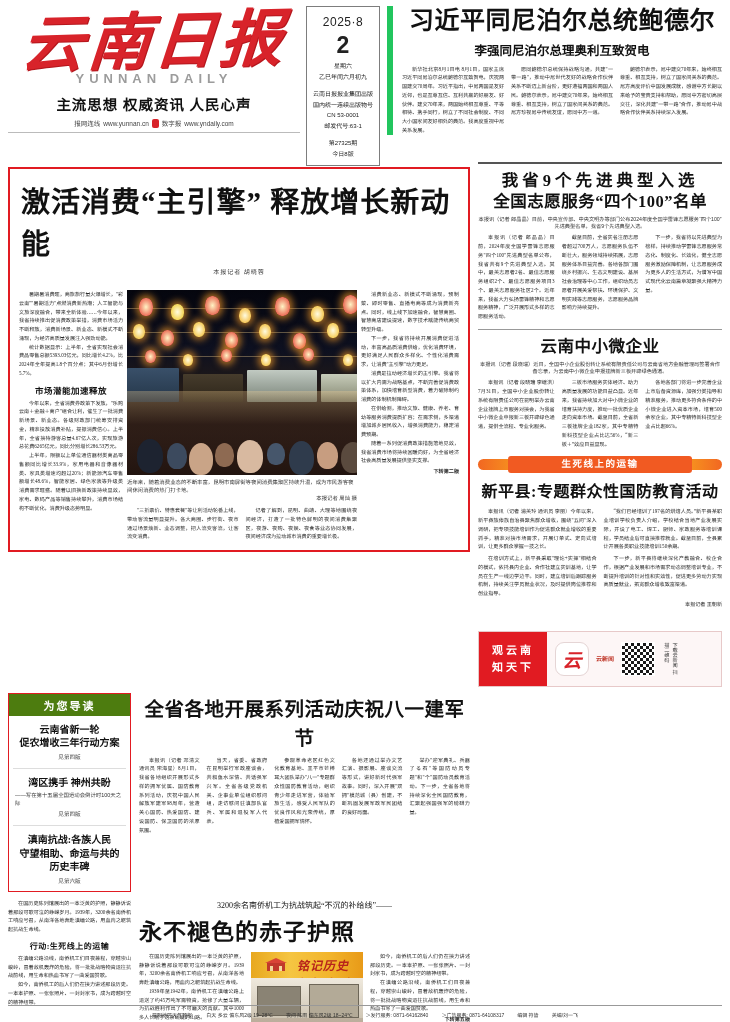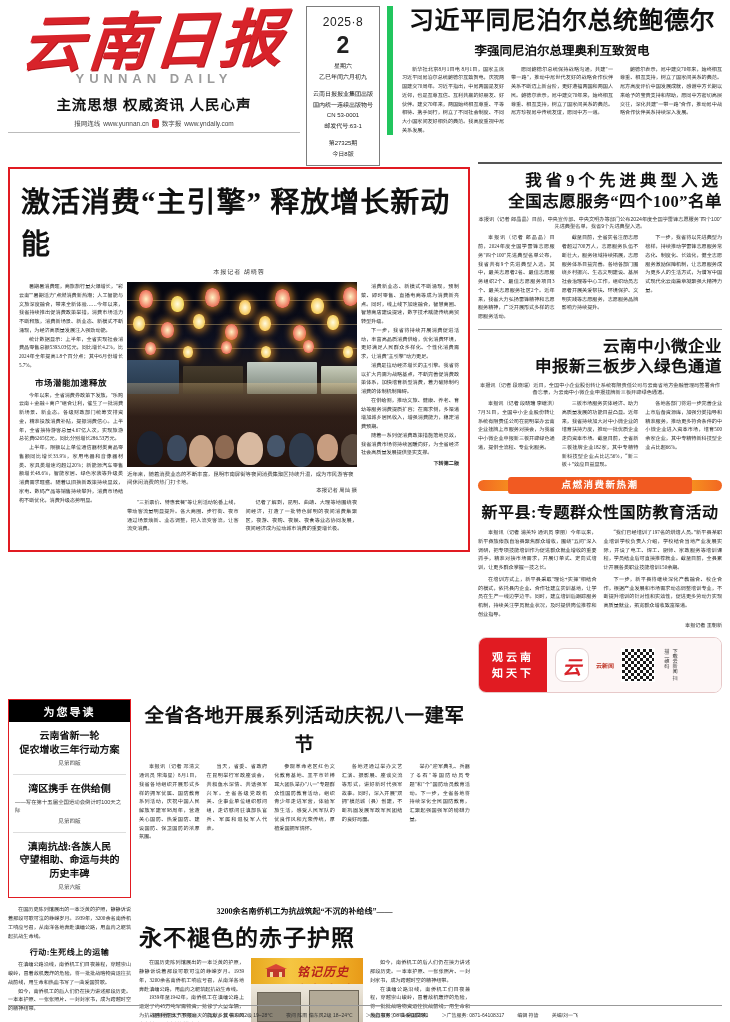--- a/index.html
+++ b/index.html
@@ -73,21 +73,21 @@
   .feature {
     border:2.5px solid #e11b22; margin-top:5px; padding:9px 9px 7px;
     position:relative; height:385px;
   }
   .feat-head {
     font-family:"Liberation Serif","DejaVu Serif",serif;
     font-size:29px; font-weight:bold; letter-spacing:1px;
     padding-left:2px;
   }
   .feat-by { text-align:center; font-size:6px; color:#333; margin-top:5px; letter-spacing:1px; }
-  .feat-body { display:flex; gap:4px; margin-top:6px; }
+  .feat-body { display:flex; gap:4px; margin-top:14px; }
   .fb-col { width:104px; }
   .fb-mid { flex:1; }
   .sub-h { font-size:8.5px; font-weight:bold; text-align:center; margin:6px 0 3px;
            font-family:"Liberation Serif","DejaVu Serif",serif; letter-spacing:.5px; }
 
   
   .photo {
     width:100%; height:185px; position:relative; overflow:hidden;
     background:linear-gradient(#05060e 0%, #0d1020 32%, #241b16 55%, #3a2a22 78%, #4a3128 100%);
   }
@@ -98,34 +98,34 @@
     background:linear-gradient(180deg,rgba(255,215,150,.30),rgba(40,22,16,.55) 40%,rgba(28,16,12,.88));
   }
   .head-blob { position:absolute; border-radius:50% 50% 44% 44%; }
   .stall { position:absolute; border-radius:1px; opacity:.92; }
   .photo-cap { font-size:5.4px; color:#333; margin-top:3px; line-height:1.5;
                font-family:"Liberation Serif","DejaVu Serif",serif; }
   .photo-cred { text-align:right; font-size:5.4px; color:#333; }
   .rc-rule { height:2px; background:#555; margin-bottom:7px; }
   .rc-head {
     font-family:"Liberation Serif","DejaVu Serif",serif;
-    font-size:16.5px; font-weight:bold; text-align:right; line-height:1.25;
+    font-size:16.5px; font-weight:bold; text-align:center; line-height:1.25;
     letter-spacing:.5px;
   }
   .rc-head.sp { letter-spacing:4px; }
   .rc-by { text-align:center; font-size:5.2px; color:#333; margin:3px 0 4px; }
   .rc-cols { display:flex; gap:7px; }
   .rc-cols > div { flex:1; }
   .rc-divider { height:1px; background:#999; margin:8px 0 7px; }
 
   
   .mid { display:flex; gap:8px; margin-top:6px; }
   .guide { width:123px; border:1.5px solid #e11b22; padding:0 0 6px; }
   .guide-ttl {
-    background:#000000; color:#fff; text-align:center; font-weight:bold;
+    background:#4d7c0f; color:#fff; text-align:center; font-weight:bold;
     font-size:11px; padding:3px 0; letter-spacing:2px;
     font-family:"Liberation Serif","DejaVu Serif",serif;
   }
   .guide-item { padding:7px 6px 0; text-align:center; }
   .gi-h { font-size:10px; font-weight:bold; line-height:1.35;
           font-family:"Liberation Serif","DejaVu Serif",serif; }
   .gi-sub { font-size:5.4px; color:#333; line-height:1.5; margin-top:2px; text-align:left; }
   .gi-ref { font-size:5.6px; color:#444; margin-top:3px; }
   .guide-hr { height:1px; background:#ddd; margin:7px 4px 0; }
 
@@ -134,21 +134,21 @@
     font-family:"Liberation Serif","DejaVu Serif",serif;
     font-size:19.5px; font-weight:bold; text-align:center; letter-spacing:.5px;
   }
   .mm-cols { display:flex; gap:7px; margin-top:5px; }
   .mm-cols > div { flex:1; }
 
   
   .lower { display:flex; gap:8px; margin-top:7px; }
   .ll-left { width:123px; }
   .ll-main { flex:1; }
-  .ll-kicker { font-size:8px; font-weight:bold; text-align:center;
+  .ll-kicker { font-size:8px; font-weight:normal; text-align:center;
                font-family:"Liberation Serif","DejaVu Serif",serif; }
   .ll-head { font-size:23px; font-weight:bold; margin-top:3px;
              font-family:"Liberation Serif","DejaVu Serif",serif; letter-spacing:1px; }
   .ll-body { display:flex; gap:7px; margin-top:5px; }
 
   
   .memo { width:100%; height:26px; position:relative; overflow:hidden;
           background:linear-gradient(90deg,#e8a81f,#f5c542 35%,#f2b52c 70%,#e89a18); }
   .memo-txt { position:absolute; left:46px; top:4px; font-size:12px; font-weight:bold;
               color:#b8241c; font-style:italic; letter-spacing:1px;
@@ -163,22 +163,22 @@
             background:linear-gradient(90deg,#f26722,#f79b1e 18%,#f8c01d 30%,#f26722 50%,#f8c01d 70%,#f79b1e 84%,#f26722);
             border-radius:6px; }
   .ob-mid { position:absolute; left:30px; right:30px; top:0; height:17px;
             background:#f15a22; border-radius:3px;
             color:#fff; font-weight:bold; font-size:9.5px; text-align:center; line-height:17px;
             letter-spacing:1.5px; font-family:"Liberation Serif","DejaVu Serif",serif; }
   .ob-h { font-size:16px; font-weight:bold; text-align:center; letter-spacing:.5px;
           font-family:"Liberation Serif","DejaVu Serif",serif; }
 
   
-  .promo { display:flex; border:1px solid #e7c9c9; border-radius:8px;
-           height:56px; margin-top:8px; overflow:hidden; }
+  .promo { display:flex; border:1px solid #e7c9c9; border-radius:0;
+           height:56px; margin-top:22px; overflow:hidden; }
   .promo-red { width:68px; height:100%; background:#e11b22; color:#fff;
                display:flex; flex-direction:column; justify-content:center; align-items:center;
                font-size:11px; font-weight:bold; letter-spacing:3px; line-height:1.5;
                font-family:"Liberation Serif","DejaVu Serif",serif; }
   .promo-body { flex:1; display:flex; align-items:center; gap:7px; padding:0 8px;
                 background:#fdf6f6; height:100%; }
   .app-ico { width:34px;height:34px;border-radius:9px;background:#fff;border:1px solid #e5d5d5;
              position:relative;overflow:hidden; display:flex;align-items:center;justify-content:center; }
   .app-ico span { color:#d8232a; font-size:19px; font-weight:bold; font-style:italic;
                   font-family:"Liberation Serif","DejaVu Serif",serif; }
@@ -333,33 +333,32 @@
           <div class="txt ind">本报讯（记者 郎晶晶）日前，2024年度全国学雷锋志愿服务"四个100"先进典型名单公布，我省共有9个先进典型入选。其中，最美志愿者2名、最佳志愿服务组织2个、最佳志愿服务项目3个、最美志愿服务社区2个。近年来，我省大力弘扬雷锋精神和志愿服务精神，广泛开展形式多样的志愿服务活动。</div>
           <div class="txt ind">截至目前，全省实名注册志愿者超过700万人，志愿服务队伍不断壮大，服务领域持续拓展，志愿服务体系日益完善。各地各部门围绕乡村振兴、生态文明建设、基层社会治理等中心工作，组织动员志愿者开展关爱帮扶、环境保护、文明实践等志愿服务，志愿服务品牌影响力持续提升。</div>
           <div class="txt ind">下一步，我省将以先进典型为榜样，持续推动学雷锋志愿服务常态化、制度化、长效化，健全志愿服务激励保障机制，让志愿服务成为更多人的生活方式，为谱写中国式现代化云南篇章凝聚强大精神力量。</div>
         </div>
       </div>
 
       <div class="rc-divider"></div>
 
       <div>
         <div class="rc-head">云南中小微企业</div>
-        <div class="rc-head">申报新三板步入绿色通道</div>
         <div class="rc-by">本报讯（记者 段晓瑞）近日，全国中小企业股份转让系统有限责任公司与云南省地方金融管理局签署合作备忘录，为云南中小微企业申报挂牌新三板开辟绿色通道。</div>
         <div class="rc-cols">
           <div class="txt ind">本报讯（记者 段晓瑞 李继洪）7月31日，全国中小企业股份转让系统有限责任公司在昆明举办云南企业挂牌上市服务对接会，为我省中小微企业申报新三板开辟绿色通道，提供全流程、专业化服务。</div>
           <div class="txt ind">三板市场服务实体经济、助力高质量发展的功能日益凸显。近年来，我省持续加大对中小微企业的培育扶持力度，推动一批优质企业走向资本市场。截至目前，全省新三板挂牌企业182家，其中专精特新科技型企业占比达56%，“新三板＋”效应日益显现。</div>
           <div class="txt ind">各地各部门将进一步完善企业上市后备资源库，加强分类指导和精准服务，推动更多符合条件的中小微企业进入资本市场，培育500余家企业，其中专精特新科技型企业占比超66%。</div>
         </div>
       </div>
 
       <div style="margin-top:8px;">
         <div class="obanner">
           <div class="ob-bar"></div>
-          <div class="ob-mid">点燃消费新热潮</div>
+          <div class="ob-mid">生死线上的运输</div>
         </div>
         <div class="ob-h">新平县:专题群众性国防教育活动</div>
         <div class="rc-cols" style="margin-top:5px;">
           <div class="txt ind">本报讯（记者 浦美玲 通讯员 李丽）今年以来，新平彝族傣族自治县聚焦群众增收，围绕"五问"深入调研，把专项技能培训作为促进群众就业增收的重要抓手，精准对接市场需求，开展订单式、定向式培训，让更多群众掌握一技之长。</div>
           <div class="txt ind">“我们已经培训了197名的烘焙人员。”新平县某职业培训学校负责人介绍，学校结合当地产业发展实际，开设了电工、焊工、厨师、家政服务等培训课程，学员结业后可直接推荐就业。截至目前，全县累计开展各类职业技能培训150余期。</div>
         </div>
         <div class="rc-cols" style="margin-top:3px;">
           <div class="txt ind">在培训方式上，新平县采取"理论+实操"相结合的模式，依托县内企业、合作社建立实训基地，让学员在生产一线边学边干。同时，建立培训后跟踪服务机制，持续关注学员就业状况，及时提供岗位推荐和创业指导。</div>
           <div class="txt ind">下一步，新平县将继续深化产教融合、校企合作，根据产业发展和市场需求动态调整培训专业，不断提升培训的针对性和实效性，促进更多劳动力实现高质量就业，拓宽群众增收致富渠道。</div>
         </div>
@@ -390,21 +389,21 @@
       <div class="guide-ttl">为您导读</div>
 
       <div class="guide-item">
         <div class="gi-h" style="white-space:pre-line;">云南省新一轮
 促农增收三年行动方案</div>
         <div class="gi-ref">见第四版</div>
       </div>
       <div class="guide-hr"></div>
 
       <div class="guide-item">
-        <div class="gi-h" style="white-space:pre-line;">湾区携手 在供给侧</div>
+        <div class="gi-h" style="white-space:pre-line;">湾区携手 神州共盼</div>
         <div class="gi-sub">——写在第十五届全国运动会倒计时100天之际</div>
         <div class="gi-ref">见第四版</div>
       </div>
       <div class="guide-hr"></div>
 
       <div class="guide-item">
         <div class="gi-h" style="white-space:pre-line;">滇南抗战:各族人民
 守望相助、命运与共的
 历史丰碑</div>
         <div class="gi-ref">见第六版</div>

